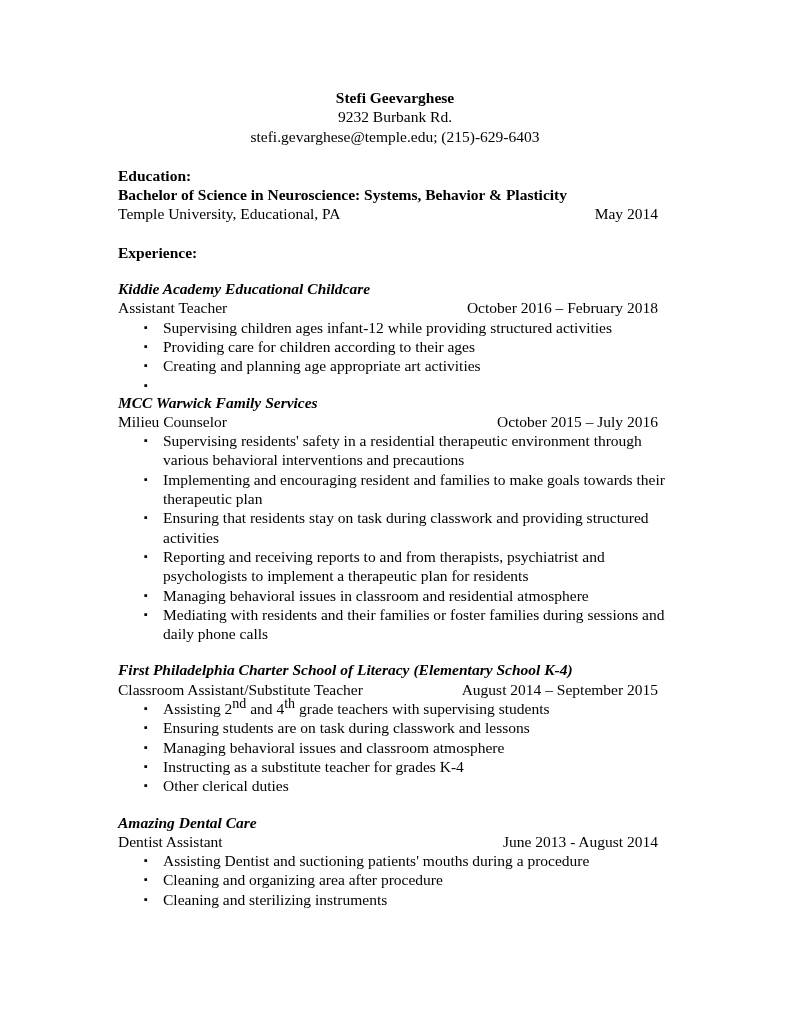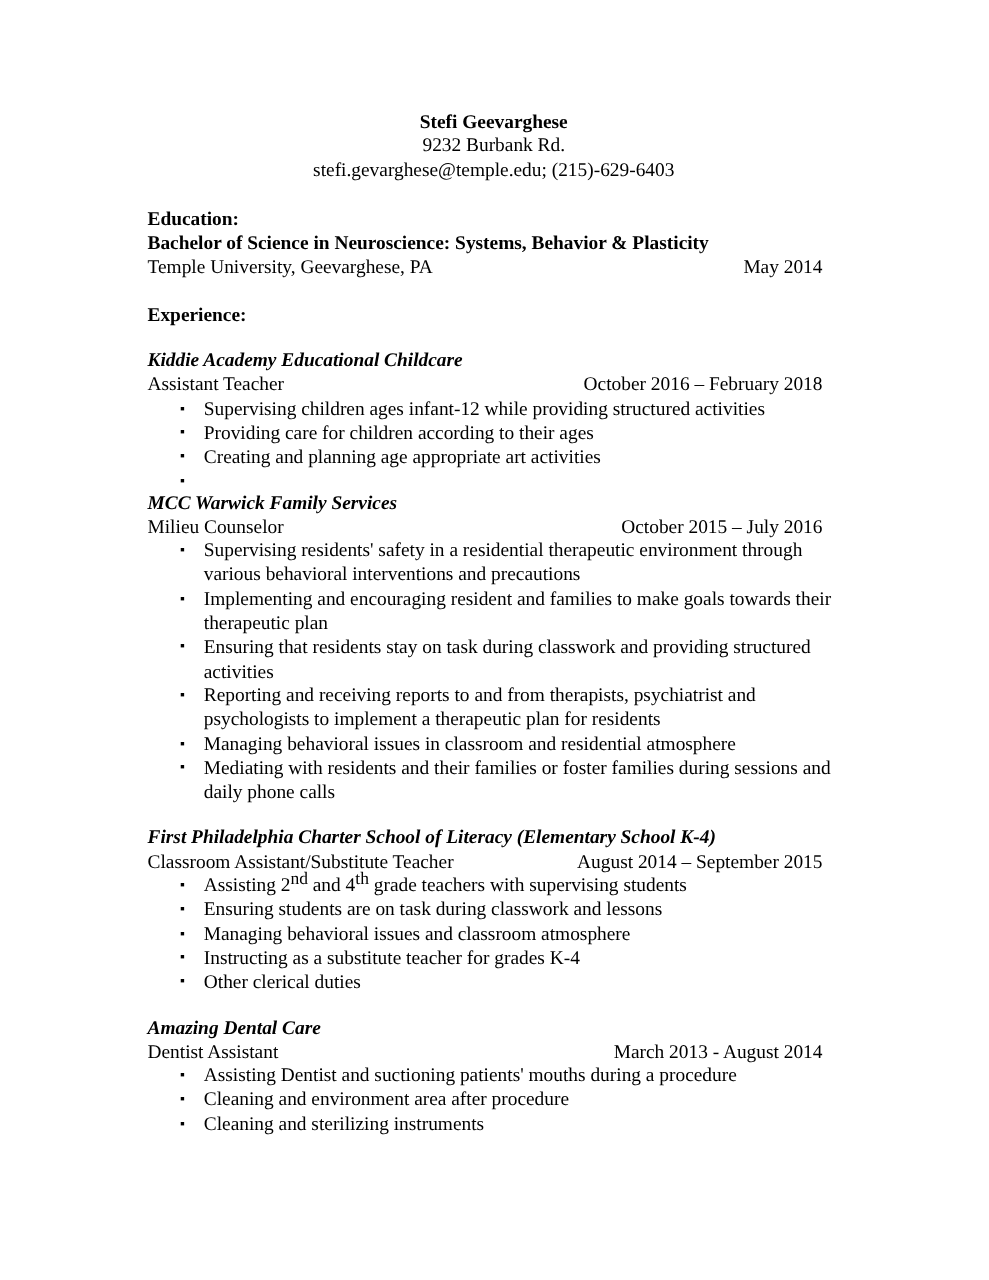--- a/index.html
+++ b/index.html
@@ -54,21 +54,21 @@
     <div class="header">
       <div class="name">Stefi Geevarghese</div>
       <div>9232 Burbank Rd.</div>
       <div>stefi.gevarghese@temple.edu; (215)-629-6403</div>
     </div>
 
     <div class="section edu">
       <div class="section-label">Education:</div>
       <div class="bold">Bachelor of Science in Neuroscience: Systems, Behavior &amp; Plasticity</div>
       <div class="row">
-        <span>Temple University, Geevarghese, PA</span>
+        <span>Temple University, Educational, PA</span>
         <span class="date">May 2014</span>
       </div>
     </div>
 
     <div class="section">
       <div class="section-label exp-label">Experience:</div>
 
       <div class="job">
         <div class="company">Kiddie Academy Educational Childcare</div>
         <div class="row">
@@ -160,30 +160,30 @@
             <span class="bullet-marker">▪</span>
             <span class="bullet-text">Other clerical duties</span>
           </li>
         </ul>
       </div>
 
       <div class="job">
         <div class="company">Amazing Dental Care</div>
         <div class="row">
           <span>Dentist Assistant</span>
-          <span class="date">March 2013 - August 2014</span>
+          <span class="date">June 2013 - August 2014</span>
         </div>
         <ul class="bullets">
           <li>
             <span class="bullet-marker">▪</span>
             <span class="bullet-text">Assisting Dentist and suctioning patients' mouths during a procedure</span>
           </li>
           <li>
             <span class="bullet-marker">▪</span>
-            <span class="bullet-text">Cleaning and environment area after procedure</span>
+            <span class="bullet-text">Cleaning and organizing area after procedure</span>
           </li>
           <li>
             <span class="bullet-marker">▪</span>
             <span class="bullet-text">Cleaning and sterilizing instruments</span>
           </li>
         </ul>
       </div>
 
     </div>
   </div>

